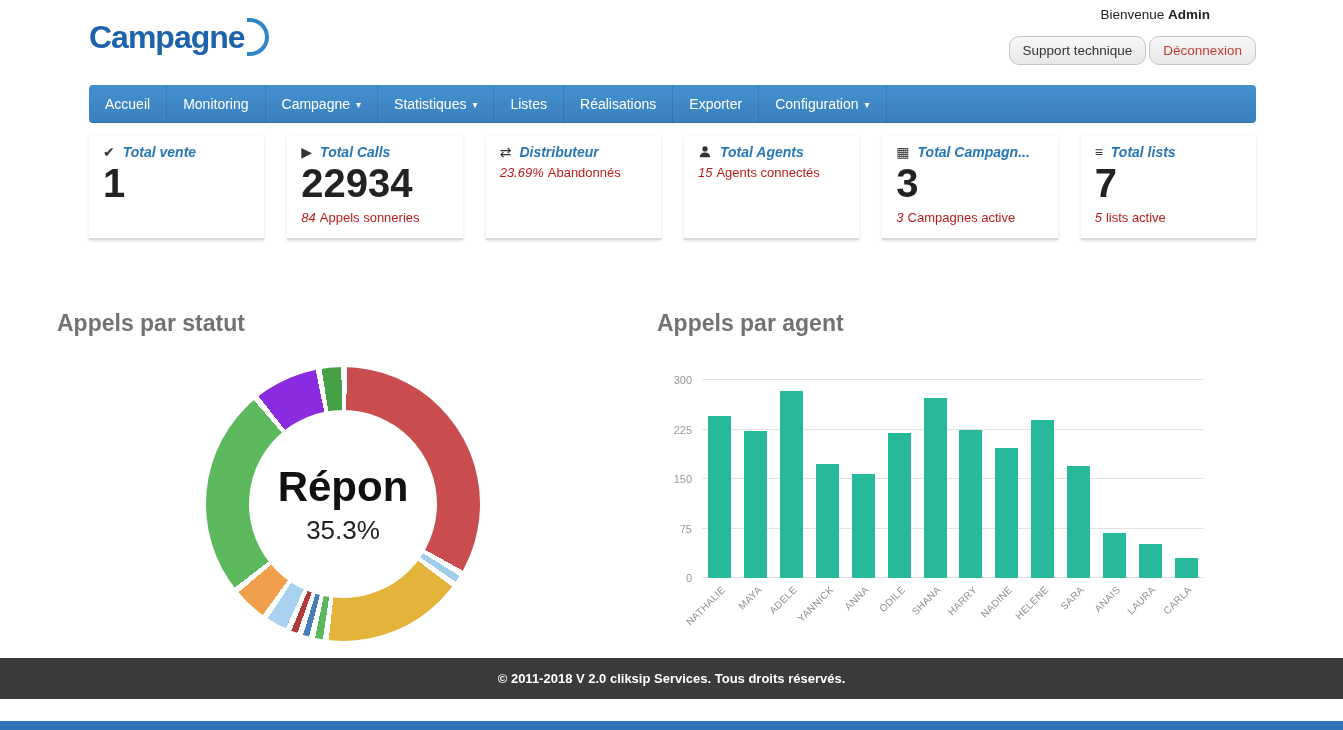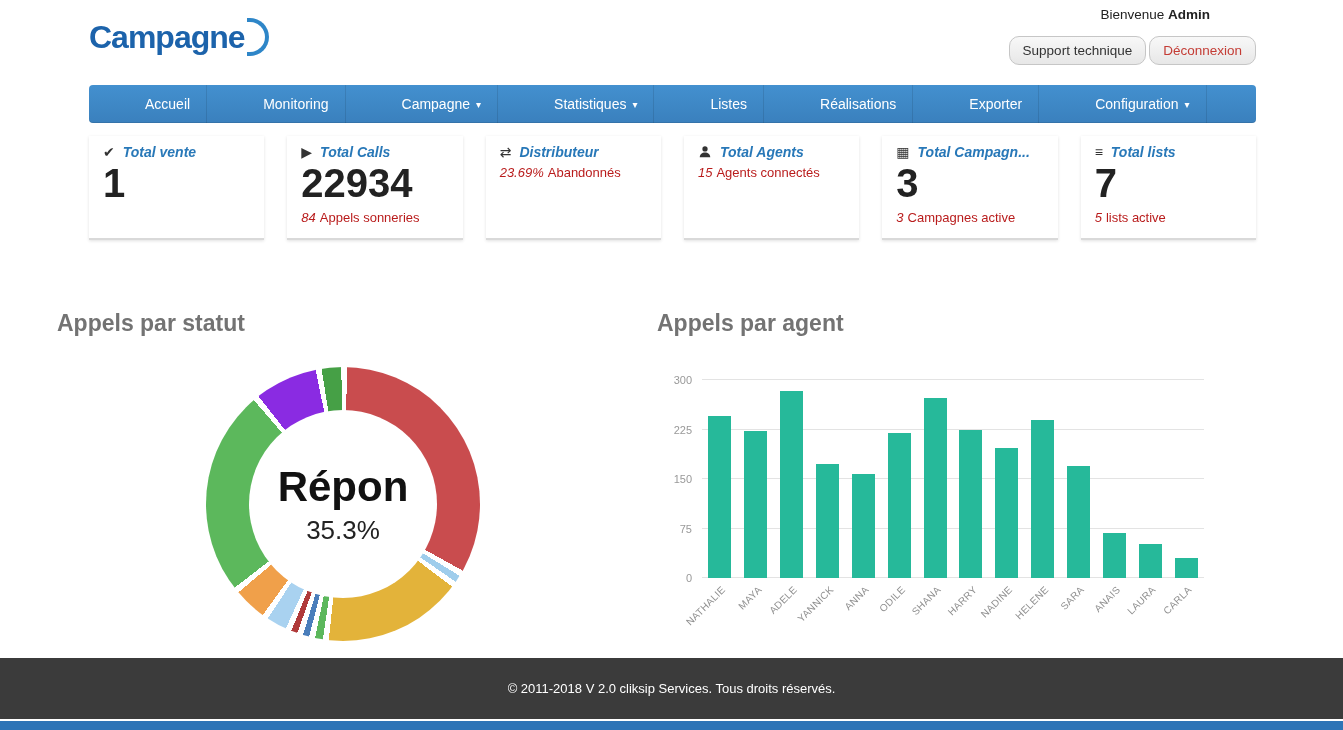--- a/index.html
+++ b/index.html
@@ -26,21 +26,21 @@
          background:linear-gradient(#f8f8f8,#e7e7e7); border:1px solid #c6c6c6;
          border-radius:10px; color:#333; cursor:pointer; font-family:inherit; }
   .btn-logout { color:#c43c35; }
 
   
   .navbar { position:absolute; left:89px; top:85px; width:1167px; height:38px;
             background:linear-gradient(#4390cf,#3a80bd); border-radius:4px;
             box-shadow:inset 0 -1px 0 rgba(0,0,0,0.1); }
   .navbar ul { list-style:none; margin:0; padding:0; display:flex; height:100%; }
   .navbar li { display:flex; align-items:center; padding:0 16px; color:#fff; font-size:14px;
-               cursor:pointer; border-right:1px solid rgba(0,0,0,0.10);margin-left:40px; }
+               cursor:pointer; border-right:1px solid rgba(0,0,0,0.10); }
   .caret { font-size:10px; margin-left:6px; color:#fff; }
 
   
   .stats-row { position:absolute; left:89px; top:136px; width:1167px; display:flex; gap:23px; }
   .stat-card { flex:1; background:#fff; padding:8px 14px 10px;
                border-bottom:2px solid #d9d9d9; box-shadow:0 1px 3px rgba(0,0,0,0.12);
                min-height:104px; }
   .stat-head { display:flex; align-items:center; gap:8px; color:#2878b8; font-size:14px; }
   .stat-icon { color:#333; font-style:normal; font-size:14px; display:inline-flex; align-items:center; }
   .stat-title { font-style:italic; font-weight:bold; white-space:nowrap; overflow:hidden; }
@@ -70,22 +70,22 @@
   .plot { position:absolute; left:42px; top:12px; right:4px; height:198px; }
   .gridline { position:absolute; left:0; right:0; height:1px; background:#e3e3e3; }
   .bars { position:absolute; inset:0; display:flex; align-items:flex-end; }
   .bar-slot { flex:1; height:100%; display:flex; align-items:flex-end; justify-content:center; position:relative; }
   .bar { width:23px; }
   .bar-label { position:absolute; top:calc(100% + 6px); right:50%;
                transform:rotate(-45deg); transform-origin:100% 0;
                font-size:10px; color:#909090; white-space:nowrap; letter-spacing:0.3px; }
 
   
-  .footer-dark { position:absolute; left:0; top:658px; width:100%; height:61px; background:#3b3b3b;
-                 color:#fff; display:flex; align-items:center; justify-content:center; font-size:13px; }
+  .footer-dark { position:absolute; left:0; top:658px; width:100%; height:41px; background:#3b3b3b;
+                 color:#fff; display:flex; align-items:center; justify-content:center; font-size:13px;font-weight:bold; }
   .footer-strip { position:absolute; left:0; top:721px; width:100%; height:9px; background:#2e74b6; }
 </style>
 </head>
 <body>
 
 <header>
   <div class="logo">
     <span class="logo-text">Campagne</span>
     <span class="logo-arc"></span>
   </div>

